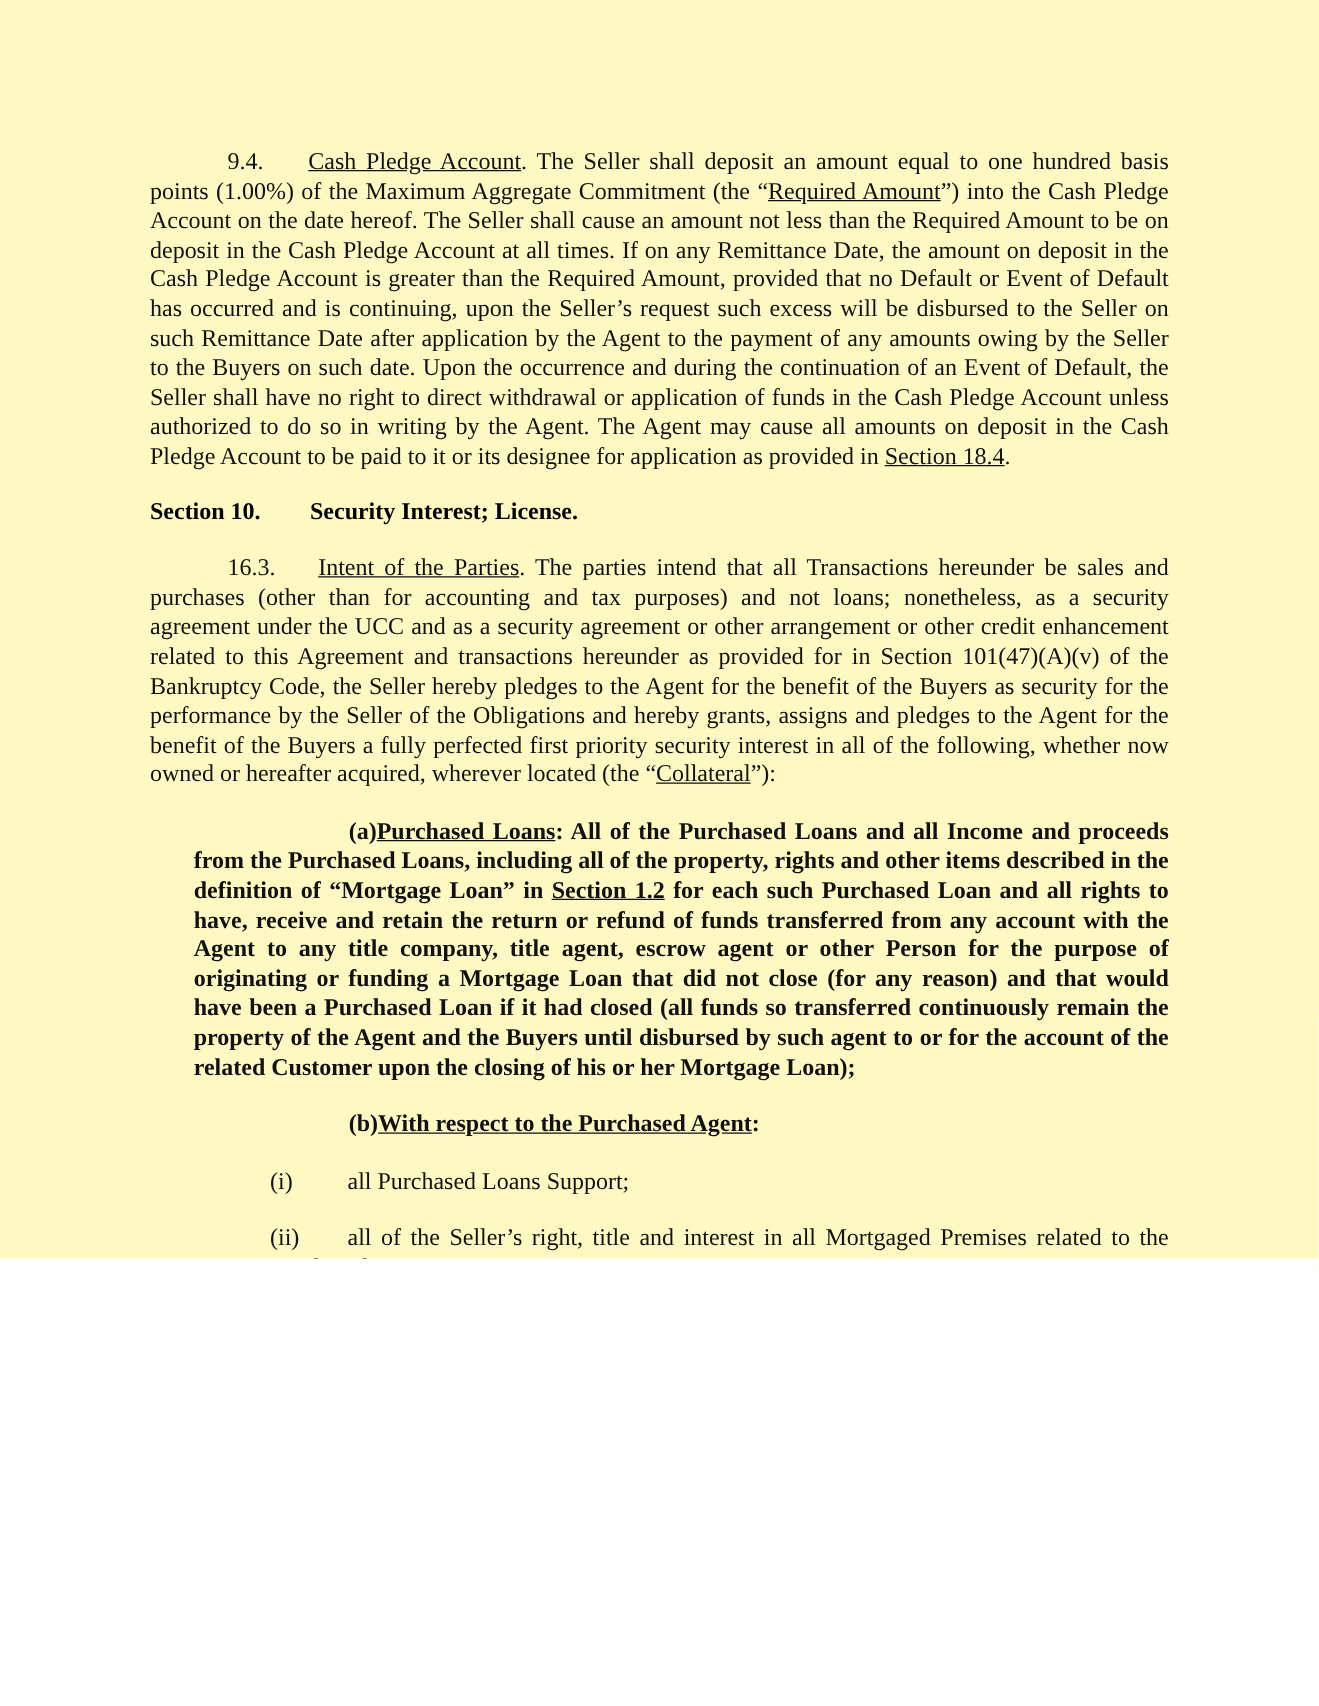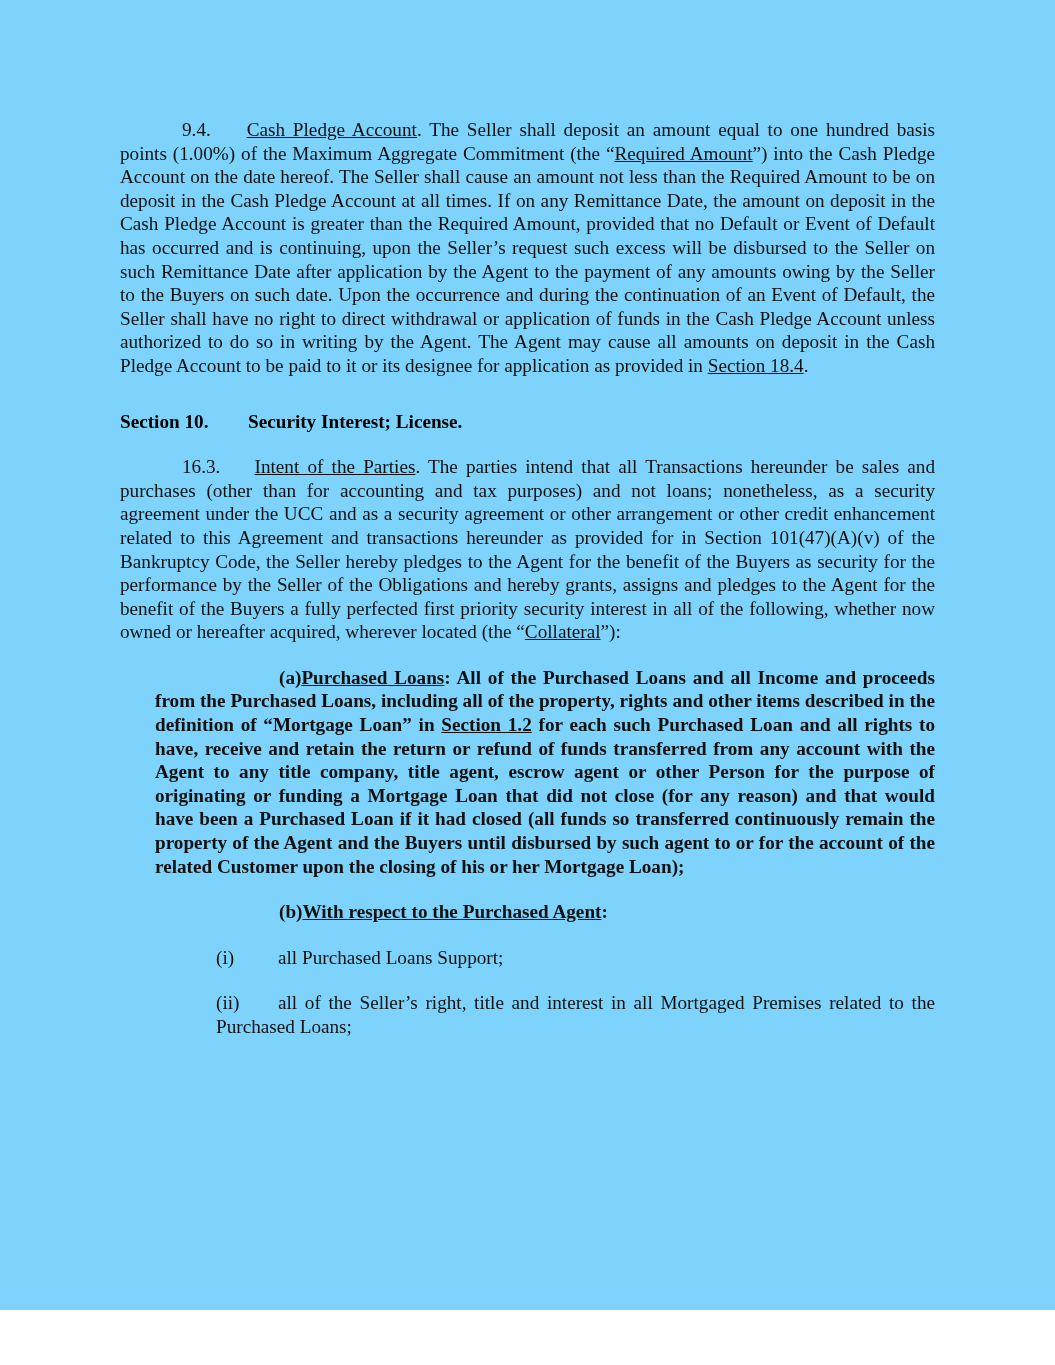--- a/index.html
+++ b/index.html
@@ -3,22 +3,22 @@
 <meta charset="utf-8">
 <style>
   html, body {
     margin: 0;
     padding: 0;
     background: #ffffff;
   }
   .page {
     position: relative;
     width: 1055px;
-    height: 1310px;
-    background: #7dd3fc;
+    height: 1007px;
+    background: #fef9c3;
     font-family: "Liberation Serif", serif;
     color: #000000;
     box-sizing: border-box;
   }
   .content {
     position: absolute;
     left: 120px;
     top: 118px;
     width: 815px;
   }
@@ -33,21 +33,21 @@
   .indent-first {
     text-indent: 62px;
   }
   .para-gap {
     margin-top: 22px;
   }
   .u {
     text-decoration: underline;
   }
   .section-head {
-    margin-top: 32px;
+    margin-top: 20px;
     font-weight: bold;
     font-size: 19.2px;
     line-height: 23.6px;
     text-align: left;
   }
   .section-head .label {
     display: inline-block;
     width: 128px;
   }
   .sub-block {

